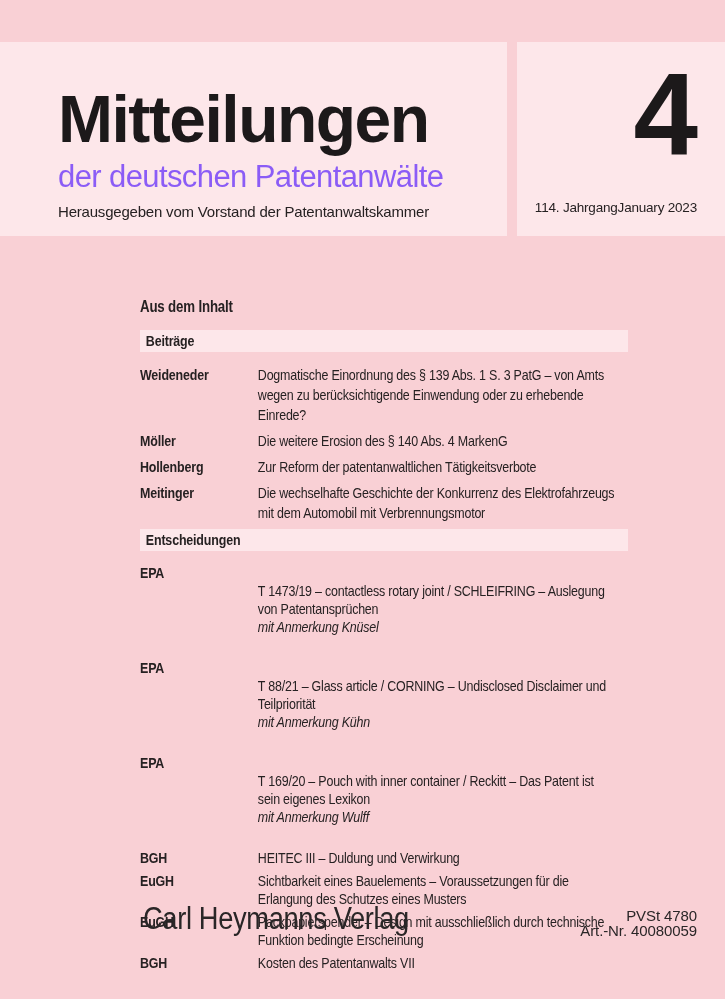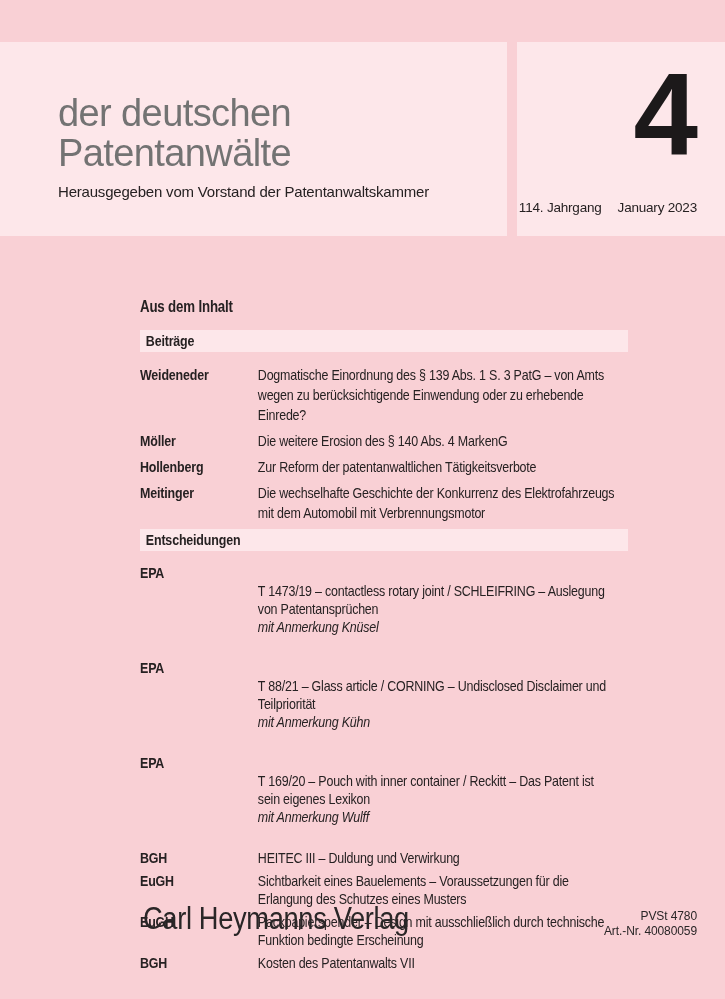--- a/index.html
+++ b/index.html
@@ -42,26 +42,26 @@
     position: relative;
   }
   .journal-title {
     font-size: 66px;
     font-weight: 700;
     line-height: 1.02;
     letter-spacing: -1.5px;
     color: #1c191a;
   }
   .journal-subtitle {
-    font-size: 38px;
+    font-size: 31px;
     font-weight: 400;
     line-height: 1.05;
     letter-spacing: -0.6px;
     margin-top: 8px;
-    color: #737373;
+    color: #8b5cf6;
   }
   .journal-tagline {
     font-size: 15px;
     letter-spacing: -0.2px;
     margin-top: 9px;
     color: #262122;
   }
   .issue-number {
     position: absolute;
     top: 14px;
@@ -70,21 +70,20 @@
     font-weight: 700;
     line-height: 1;
     letter-spacing: -2px;
     color: #1c191a;
   }
   .volume-date {
     position: absolute;
     right: 28px;
     bottom: 21px;
     display: flex;
-    gap: 16px;
     font-size: 13.5px;
     letter-spacing: -0.2px;
     white-space: nowrap;
   }
 
   
   .toc {
     position: absolute;
     left: 140px;
     top: 297px;
@@ -151,33 +150,34 @@
     color: #2a2627;
     transform: scaleX(0.88);
     transform-origin: 0 0;
     white-space: nowrap;
   }
   .print-codes {
     position: absolute;
     right: 28px;
     top: 909px;
     text-align: right;
-    font-size: 12px;
+    font-size: 15px;
     line-height: 14.5px;
     letter-spacing: -0.1px;
     color: #2a2627;
   }
 </style>
 </head>
 <body>
 
 <div class="page">
 
   <div class="masthead">
     <div class="masthead-left">
+      <div class="journal-title">Mitteilungen</div>
       <div class="journal-subtitle">der deutschen Patentanwälte</div>
       <div class="journal-tagline">Herausgegeben vom Vorstand der Patentanwaltskammer</div>
     </div>
     <div class="masthead-gap"></div>
     <div class="masthead-right">
       <div class="issue-number">4</div>
       <div class="volume-date">
         <span>114. Jahrgang</span>
         <span>January 2023</span>
       </div>

